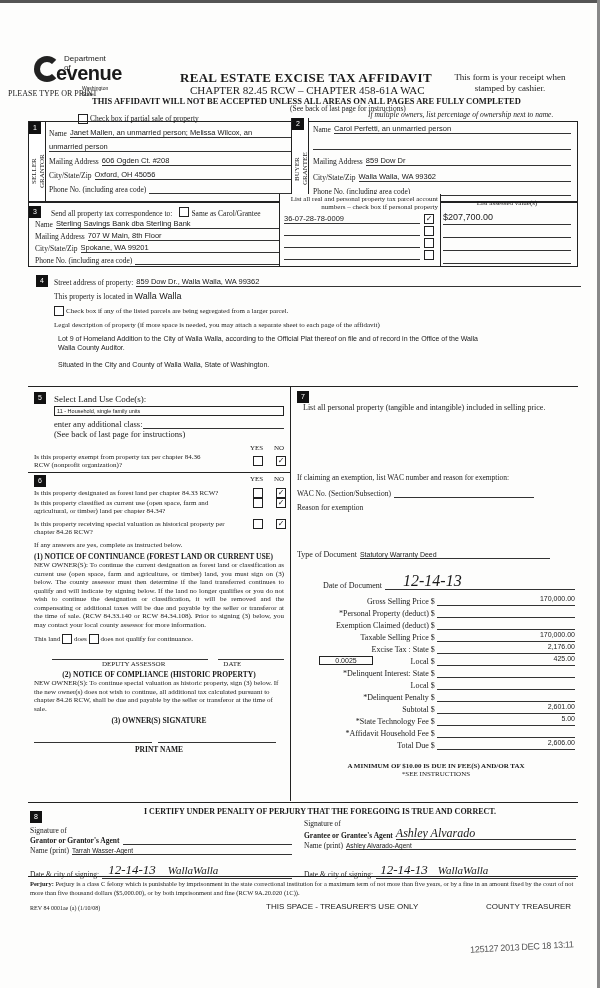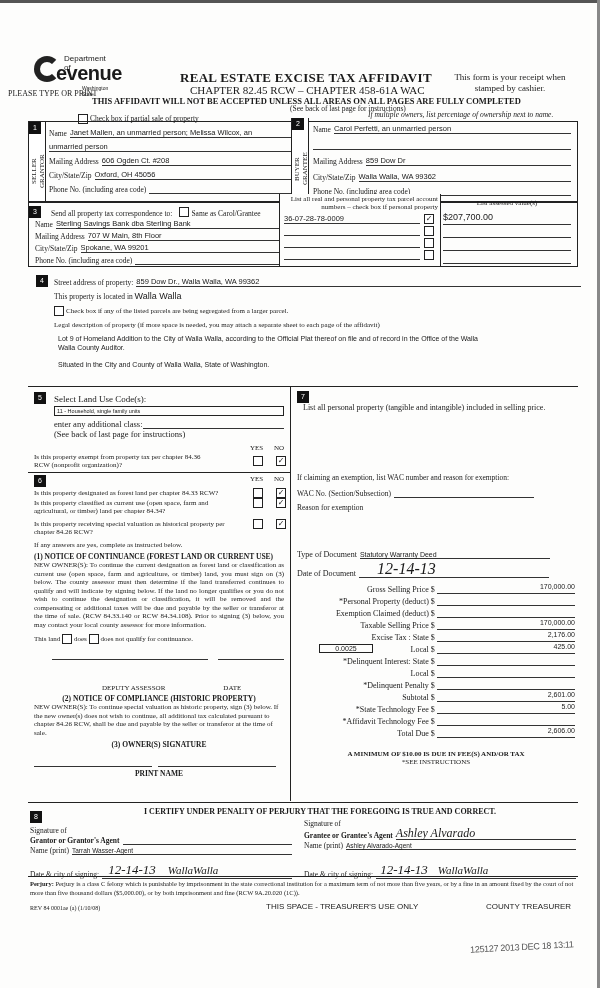--- a/index.html
+++ b/index.html
@@ -226,21 +226,21 @@
     <span class="cb"></span><span>does</span>
     <span class="cb"></span><span>does not</span>
     <span>qualify for continuance.</span>
   </div>
   <div class="row" style="margin-top:14px;">
     <div class="uline" style="width:160px;height:1px;margin-left:18px;"></div>
     <div class="uline" style="width:68px;height:1px;margin-left:10px;"></div>
   </div>
   <div class="row small">
     <span style="margin-left:68px;">DEPUTY ASSESSOR</span>
-    <span style="margin-left:58px;margin-top:24px;">DATE</span>
+    <span style="margin-left:58px;">DATE</span>
   </div>
   <div style="font-size:7.5px;font-weight:bold;text-align:center;margin-top:2px;">(2) NOTICE OF COMPLIANCE (HISTORIC PROPERTY)</div>
   <div class="small" style="line-height:8.5px;">NEW OWNER(S): To continue special valuation as historic property, sign (3) below. If the new owner(s) does not wish to continue, all additional tax calculated pursuant to chapter 84.26 RCW, shall be due and payable by the seller or transferor at the time of sale.</div>
   <div style="font-size:7.5px;font-weight:bold;text-align:center;margin-top:3px;">(3) OWNER(S) SIGNATURE</div>
   <div class="row" style="margin-top:16px;">
     <div class="uline" style="width:118px;height:1px;"></div>
     <div class="uline" style="width:118px;height:1px;margin-left:6px;"></div>
   </div>
   <div style="font-size:7.5px;font-weight:bold;text-align:center;margin-top:2px;">PRINT NAME</div>
 </div>
@@ -255,21 +255,21 @@
   <div class="row" style="margin-top:6px;">
       <span style="font-size:7.5px;">WAC No. (Section/Subsection)</span>
       <span class="uline" style="width:140px;margin-left:3px;height:9px;"></span>
     </div>
   <div style="font-size:7.5px;margin-top:5px;">Reason for exemption</div>
   <div style="height:38px;"></div>
   <div class="row">
       <span style="font-size:8px;">Type of Document</span>
       <span class="val uline" style="width:190px;margin-left:3px;font-size:7px;">Statutory Warranty Deed</span>
     </div>
-  <div class="row" style="margin-top:2px;">
+  <div class="row" style="margin-top:14px;justify-content:flex-end;">
       <span style="font-size:8px;">Date of Document</span>
       <span class="hand uline" style="width:190px;margin-left:3px;font-size:16px;line-height:16px;padding-left:18px;box-sizing:border-box;">12-14-13</span>
     </div>
   <div style="margin-top:4px;margin-left:-30px;">
     <div class="row" style="height:12px;">
         <span class="fee-lbl">Gross Selling Price $</span>
         <span class="fee-line">170,000.00</span>
       </div>
     <div class="row" style="height:12px;">
         <span class="fee-lbl">*Personal Property (deduct) $</span>
@@ -305,21 +305,21 @@
       </div>
     <div class="row" style="height:12px;">
         <span class="fee-lbl">Subtotal $</span>
         <span class="fee-line">2,601.00</span>
       </div>
     <div class="row" style="height:12px;">
         <span class="fee-lbl">*State Technology Fee $</span>
         <span class="fee-line">5.00</span>
       </div>
     <div class="row" style="height:12px;">
-        <span class="fee-lbl">*Affidavit Technology Fee $</span>
+        <span class="fee-lbl">*Affidavit Household Fee $</span>
         <span class="fee-line"></span>
       </div>
     <div class="row" style="height:12px;">
         <span class="fee-lbl">Total Due $</span>
         <span class="fee-line">2,606.00</span>
       </div>
   </div>
   <div style="font-size:7px;font-weight:bold;text-align:center;margin-top:12px;">A MINIMUM OF $10.00 IS DUE IN FEE(S) AND/OR TAX</div>
   <div style="font-size:7px;text-align:center;">*SEE INSTRUCTIONS</div>
 </div>

